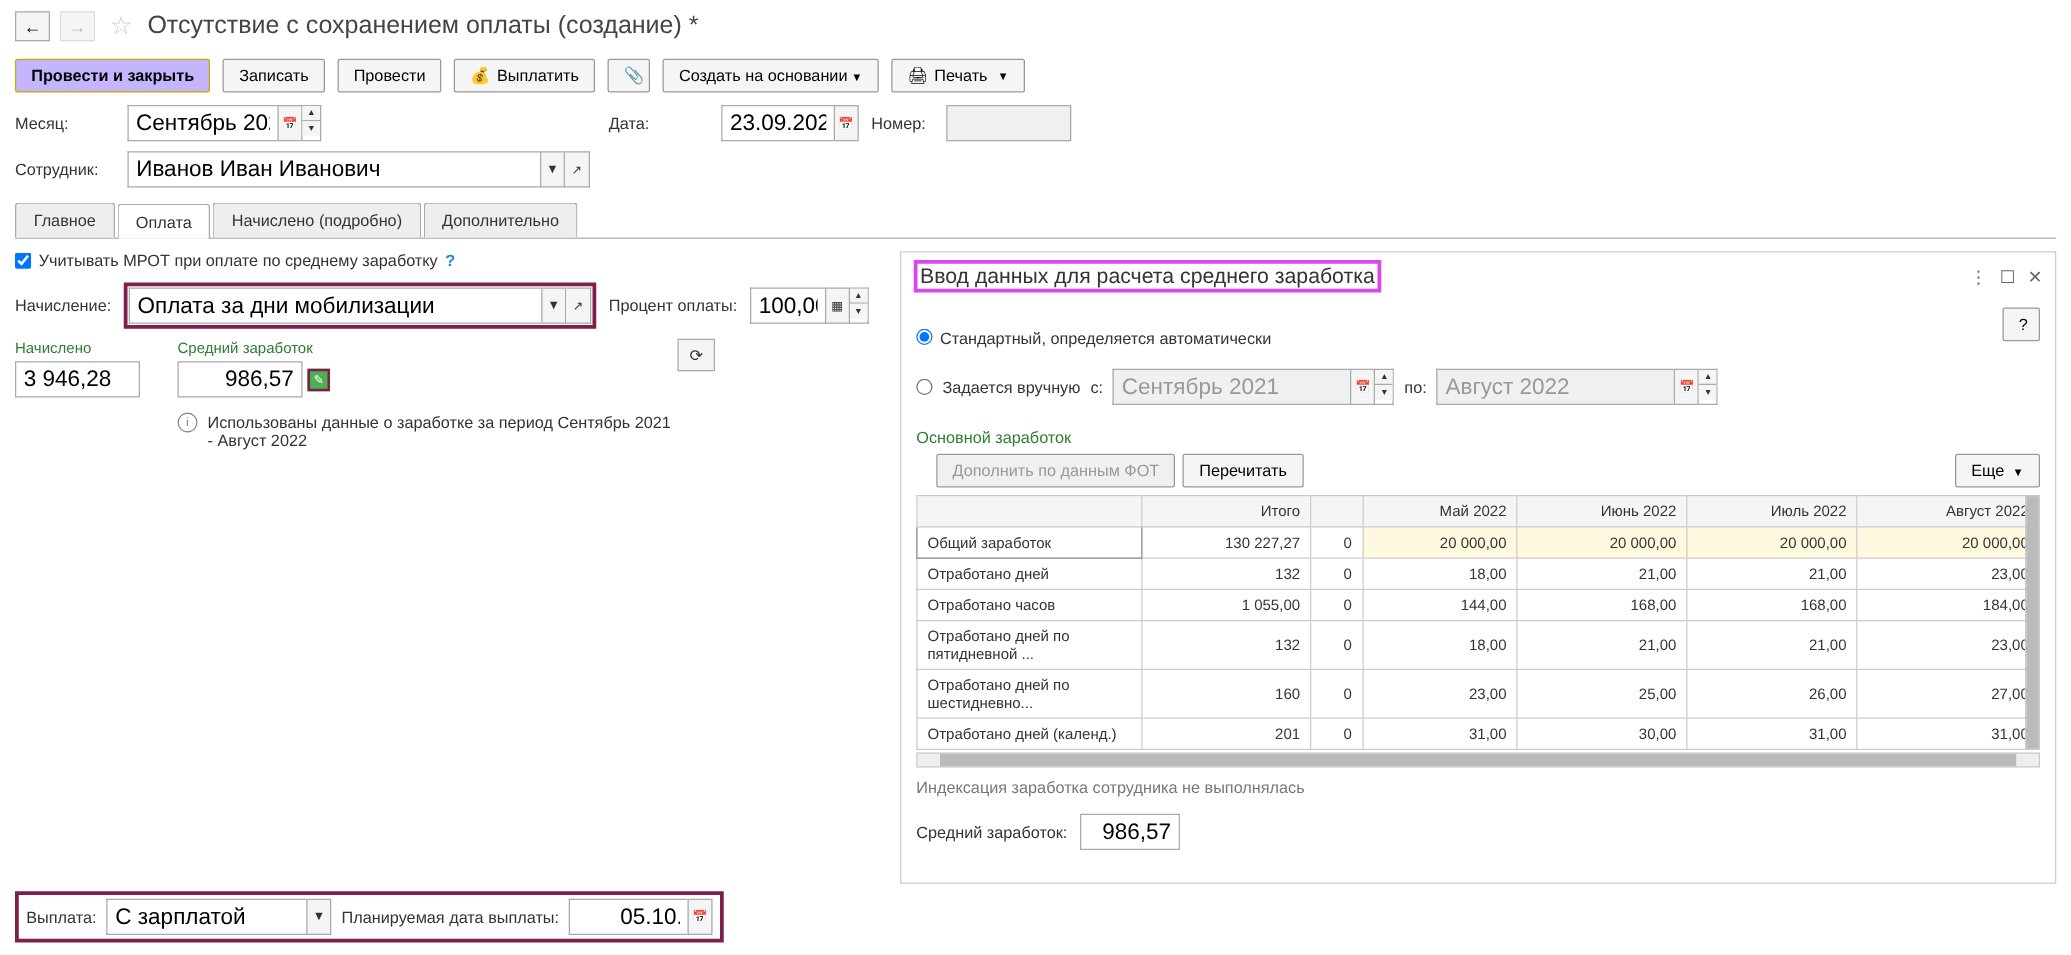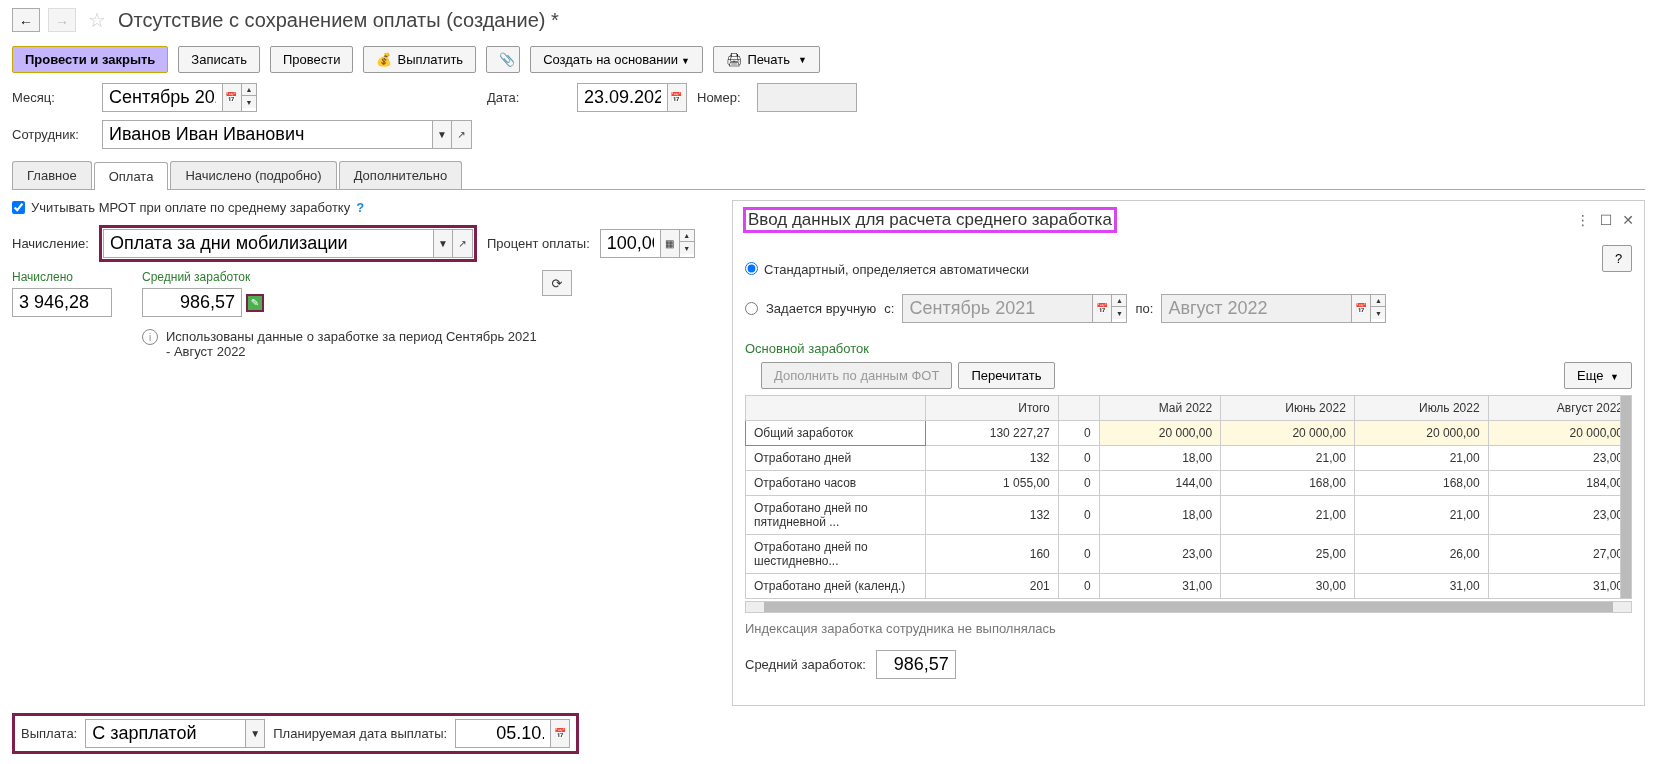--- a/index.html
+++ b/index.html
@@ -21,21 +21,21 @@
 .input-group { display: flex; }
 .input-group .input { border-right: none; }
 .input-group .ig-btn { width: 20px; border: 1px solid #aaa; background: #f5f5f5; display: flex; align-items: center; justify-content: center; cursor: pointer; font-size: 10px; }
 .input-group .ig-btn + .ig-btn { border-left: none; }
 .spin-btns { display: flex; flex-direction: column; border: 1px solid #aaa; border-left: none; }
 .spin-btns div { height: 12px; width: 14px; display: flex; align-items: center; justify-content: center; font-size: 7px; background: #f5f5f5; cursor: pointer; }
 .spin-btns div:first-child { border-bottom: 1px solid #aaa; }
 .tabs { display: flex; border-bottom: 1px solid #aaa; margin: 8px 12px 0; }
 .tab { padding: 6px 14px; border: 1px solid #aaa; border-bottom: none; background: #eee; cursor: pointer; margin-right: 2px; border-radius: 3px 3px 0 0; }
 .tab.active { background: #fff; position: relative; top: 1px; }
-.tab-content { padding: 10px 12px; display: flex; gap: 20px; }
+.tab-content { padding: 10px 12px; display: flex; gap: 8px; }
 .left-pane { flex: 0 0 700px; }
 .right-pane { flex: 1; border: 1px solid #ccc; padding: 0; background: #fff; position: relative; }
 .checkbox-row { display: flex; align-items: center; gap: 6px; margin-bottom: 10px; }
 .help-icon { color: #1e88e5; font-weight: bold; cursor: pointer; }
 .hl-box { border: 3px solid #7d1f4a; padding: 1px; display: inline-block; }
 .green-label { color: #2e7d32; font-size: 12px; }
 .calc-row { display: flex; gap: 30px; align-items: flex-start; margin-top: 8px; }
 .calc-col { display: flex; flex-direction: column; gap: 4px; }
 .refresh-btn { width: 30px; height: 26px; border: 1px solid #aaa; background: #f5f5f5; display: flex; align-items: center; justify-content: center; cursor: pointer; }
 .pencil-btn { width: 18px; height: 18px; background: #4caf50; border: 2px solid #7d1f4a; display: flex; align-items: center; justify-content: center; color: #fff; font-size: 10px; cursor: pointer; margin-left: 4px; }

